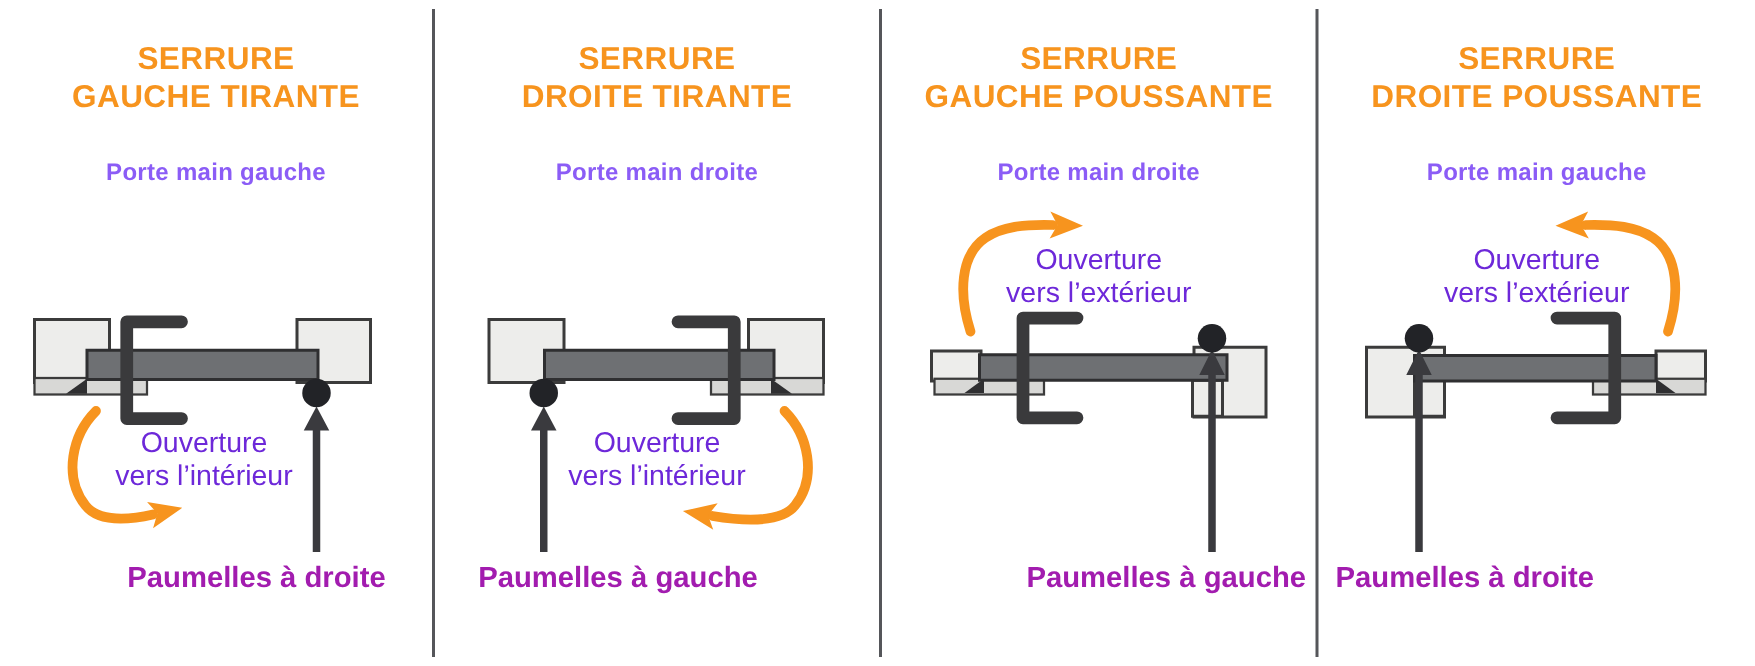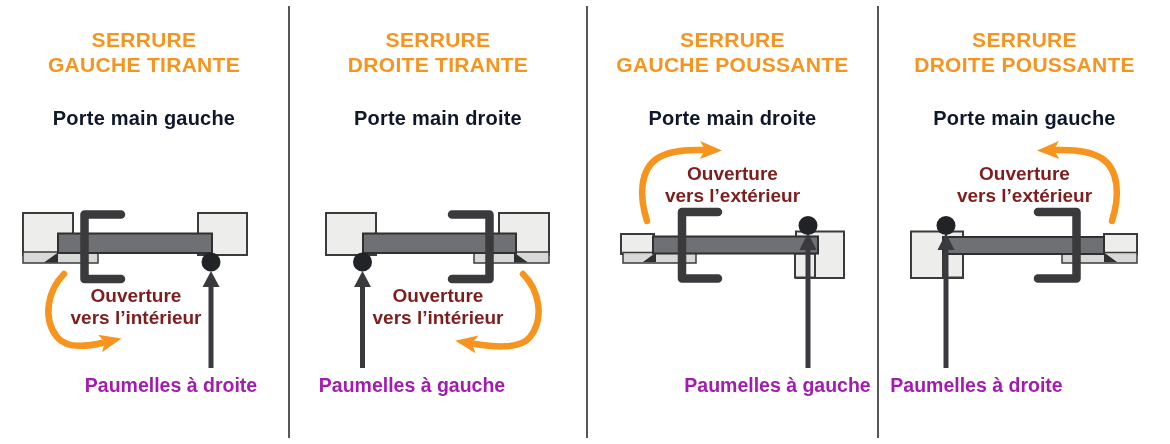--- a/index.html
+++ b/index.html
@@ -16,25 +16,25 @@
 
   .panel svg{position:absolute;left:0;top:0;}
 
   .title{
     position:absolute;top:27px;left:0;width:100%;text-align:center;
     color:#F7941E;font-weight:bold;font-size:21px;line-height:25px;
     letter-spacing:.3px;white-space:pre-line;
   }
   .subtitle{
     position:absolute;top:107px;left:0;width:100%;text-align:center;
-    color:#0f172a;font-weight:bold;font-size:20px;letter-spacing:.2px;
+    color:#8b5cf6;font-weight:bold;font-size:16px;letter-spacing:.2px;
   }
   .opening-label{
     position:absolute;left:50%;transform:translateX(-50%);
-    color:#7f1d1d;font-weight:bold;font-size:19px;line-height:22px;
+    color:#6d28d9;font-weight:normal;font-size:19px;line-height:22px;
     text-align:center;white-space:pre-line;
   }
   .p1 .opening-label,.p2 .opening-label{top:285px;}
   .p3 .opening-label,.p4 .opening-label{top:163px;}
   .p1 .opening-label{margin-left:-8px;}
   .hinge-label{
     position:absolute;top:374px;left:50%;transform:translateX(-50%);
     color:#a21caf;font-weight:bold;font-size:19.5px;white-space:nowrap;
   }
   .p1 .hinge-label{margin-left:27px;}

